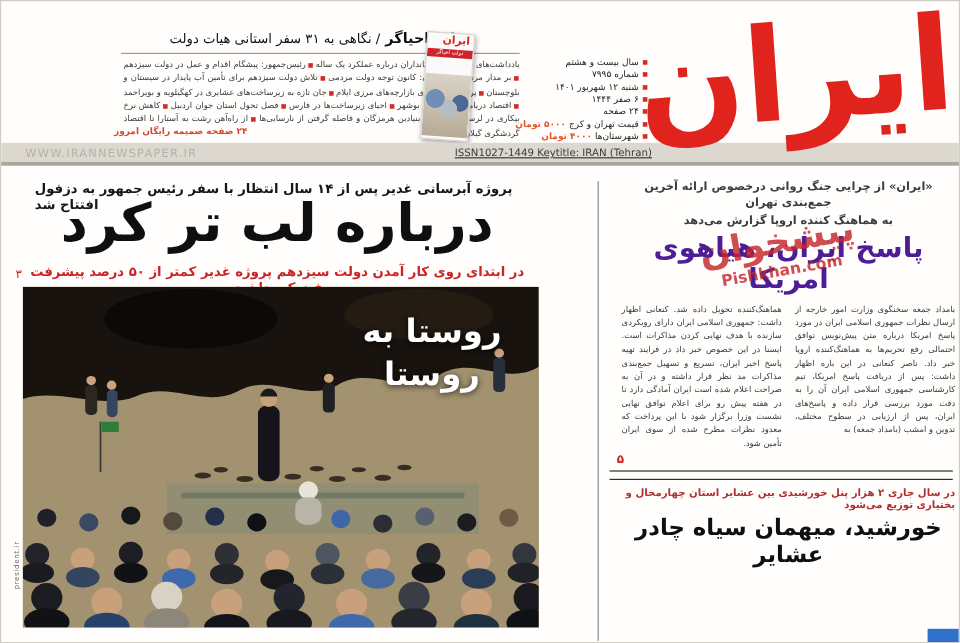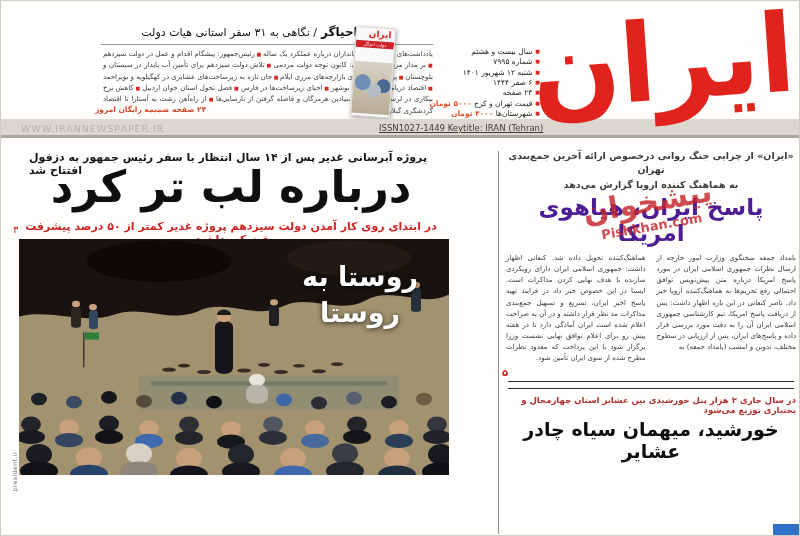--- a/index.html
+++ b/index.html
@@ -38,31 +38,31 @@
                  linear-gradient(#d9d3c6,#b7ab96);}
   
   .lead-kicker{position:absolute;left:28px;top:150px;width:404px;text-align:left;direction:rtl;
                font-size:11px;font-weight:bold;color:#161616;}
   .lead-headline{position:absolute;left:20px;top:160px;width:420px;text-align:center;direction:rtl;
                  font-size:44px;font-weight:900;color:#0f0f0f;letter-spacing:-1px;}
   .lead-subhead{position:absolute;left:20px;top:219px;width:420px;text-align:center;direction:rtl;
                 font-size:11px;font-weight:bold;color:#cc2424;}
   .pn-lead{position:absolute;left:12px;top:223px;color:#cc2424;font-size:10px;}
   
-  .photo{position:absolute;left:18px;top:238px;width:430px;height:236px;overflow:hidden;background:#a2926f;}
+  .photo{position:absolute;left:18px;top:238px;width:430px;height:284px;overflow:hidden;background:#a2926f;}
   .photo svg{display:block;width:100%;height:100%;}
   .caption{position:absolute;right:4px;top:20px;width:170px;text-align:center;direction:rtl;
            color:#fff;font-weight:900;font-size:27px;line-height:1.35;
            text-shadow:0 1px 5px rgba(0,0,0,.75);}
   .credit{position:absolute;left:10px;top:450px;writing-mode:vertical-rl;transform:rotate(180deg);
           font-size:6px;color:#6a6a6a;letter-spacing:.5px;}
   
   .vdivider{position:absolute;left:497px;top:150px;width:1px;height:383px;background:#8c8c8c;}
   .rcol{position:absolute;left:505px;top:148px;width:290px;direction:rtl;}
-  .art{position:relative;}
+  .art{position:relative;margin-left:12px;}
   .pagenum{position:absolute;right:auto;left:-4px;bottom:0px;color:#cc2424;font-size:10px;font-weight:bold;}
   .a1-kicker{text-align:center;font-size:9.5px;font-weight:bold;color:#3d3d3d;line-height:1.5;}
   .a1-headline{text-align:center;font-size:23px;font-weight:900;color:#4c1d95;margin-top:2px;}
   .a1-body{display:flex;gap:11px;margin-top:7px;font-size:7px;line-height:1.6;color:#3b3b3b;
            text-align:justify;padding-bottom:13px;}
   .a1-body div{flex:1;}
   .rule{border:0;border-top:1px solid #2c2c2c;margin:3px 2px 6px 2px;}
   .a2-kicker{text-align:center;font-size:9px;font-weight:bold;color:#b03030;}
   .a2-headline{text-align:center;font-size:21px;font-weight:900;color:#0f0f0f;line-height:1.1;margin-top:3px;padding-bottom:12px;}
   .a3-kicker{font-size:8.5px;font-weight:bold;color:#b03030;margin-top:4px;}

